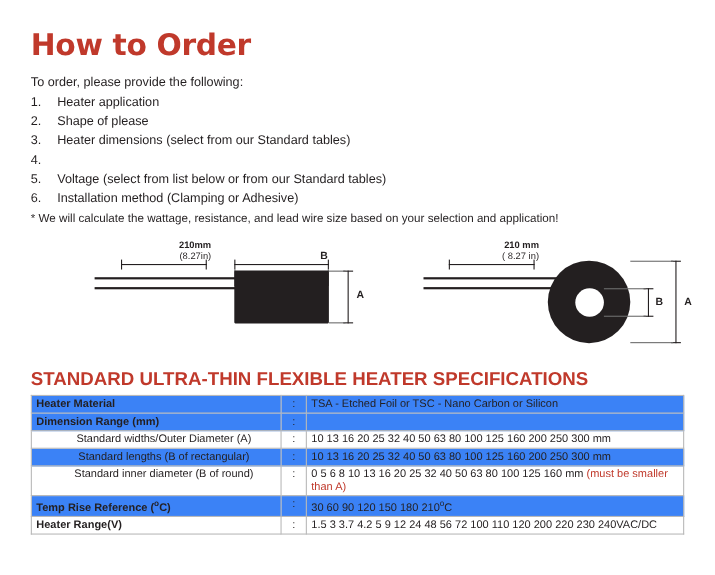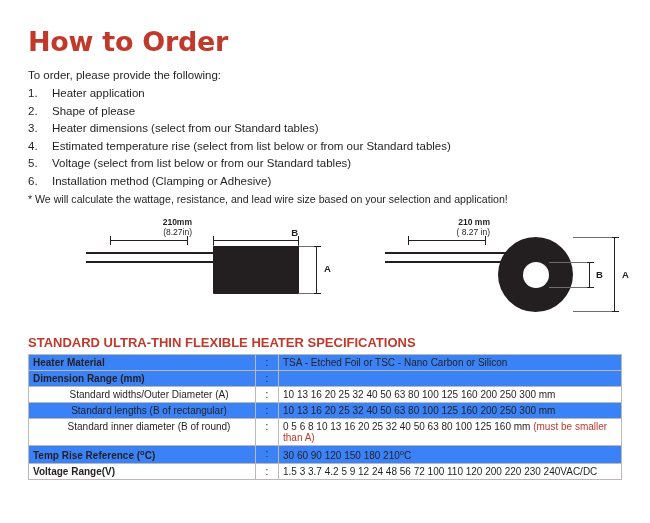--- a/index.html
+++ b/index.html
@@ -90,21 +90,21 @@
     background: #ffffff;
   }
   .arrow-lbl {
     position: absolute;
     font-size: 9.5px;
     font-weight: bold;
   }
 
   
   .spec-title {
-    font-size: 13px;
+    font-size: 17px;
     font-weight: bold;
     color: #c0392b;
     margin: 6px 0 4px 0;
   }
   table.spec {
     width: 100%;
     border-collapse: collapse;
     font-size: 10px;
     table-layout: fixed;
   }
@@ -140,21 +140,20 @@
     <li>
       <span class="num">2.</span>
       <span>Shape of please</span>
     </li>
     <li>
       <span class="num">3.</span>
       <span>Heater dimensions (select from our Standard tables)</span>
     </li>
     <li>
       <span class="num">4.</span>
-      <span>Estimated temperature rise (select from list below or from our Standard tables)</span>
     </li>
     <li>
       <span class="num">5.</span>
       <span>Voltage (select from list below or from our Standard tables)</span>
     </li>
     <li>
       <span class="num">6.</span>
       <span>Installation method (Clamping or Adhesive)</span>
     </li>
   </ol>
@@ -252,20 +251,20 @@
           <span>0   5   6   8   10   13   16   20   25   32   40   50   63   80   100   125   160 mm</span>
           <span class="red">(must be smaller than A)</span>
         </td>
       </tr>
       <tr class="shade">
         <td class="c-label bold"><span>Temp Rise Reference (</span><span class="sup">o</span><span>C)</span></td>
         <td class="c-colon">:</td>
         <td><span>30  60  90  120  150  180  210</span><span class="sup">o</span><span>C</span></td>
       </tr>
       <tr>
-        <td class="c-label bold">Voltage Range(V)</td>
+        <td class="c-label bold">Heater Range(V)</td>
         <td class="c-colon">:</td>
         <td>1.5  3  3.7  4.2  5  9  12  24  48  56  72  100  110  120  200  220  230  240VAC/DC</td>
       </tr>
     </tbody>
   </table>
 
 </div>
 
 </body></html>

